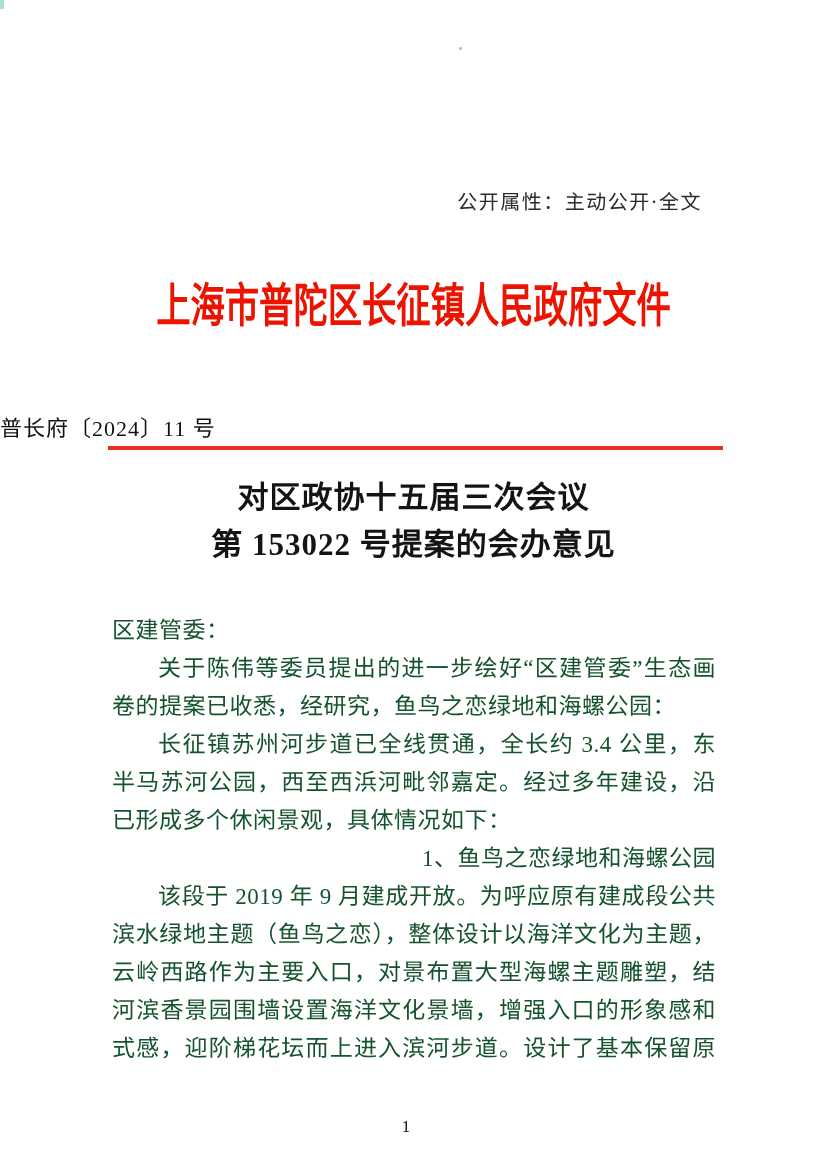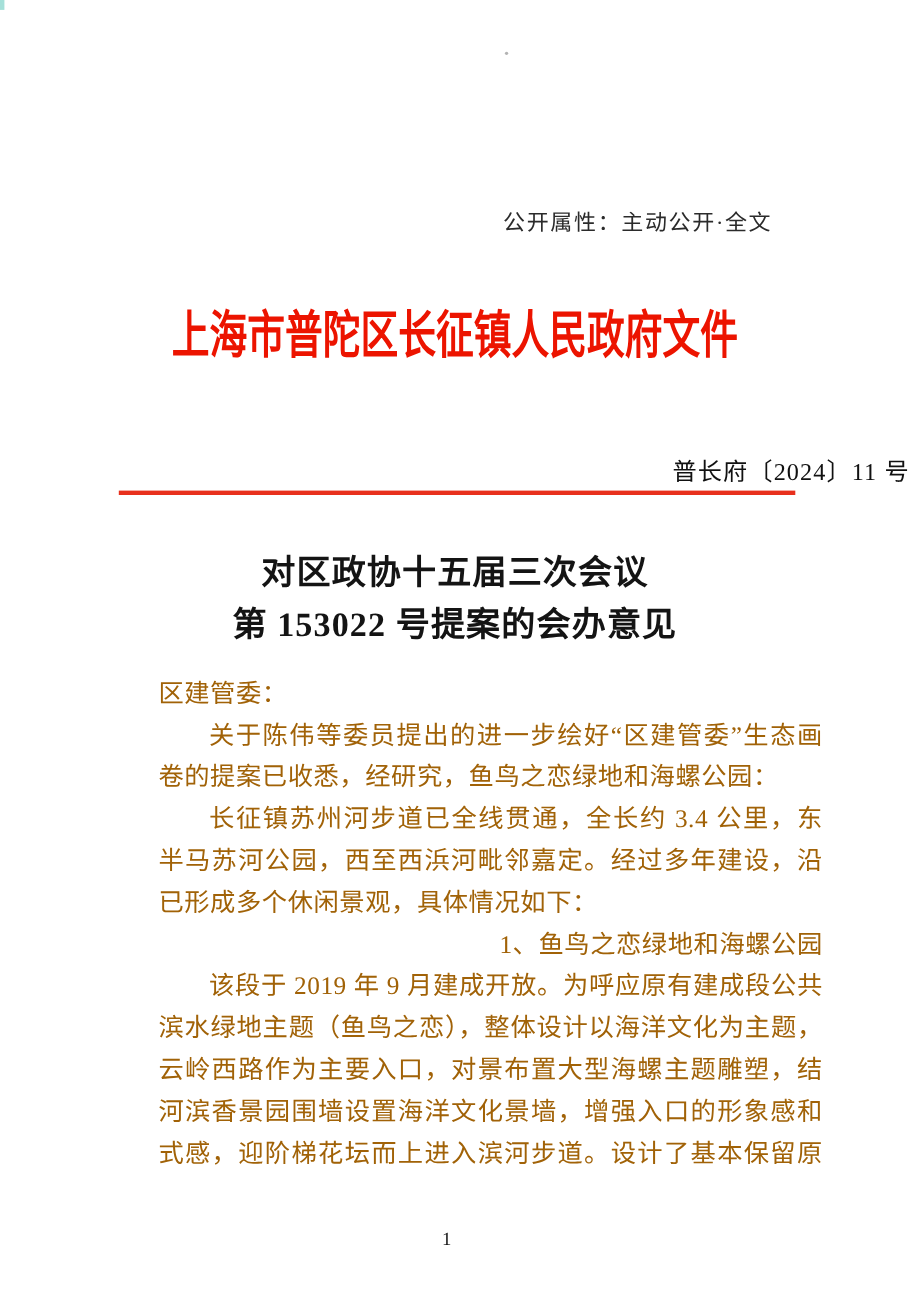--- a/index.html
+++ b/index.html
@@ -33,36 +33,36 @@
     white-space: nowrap;
     transform: scaleX(0.73);
     transform-origin: 50% 50%;
     color: #ec1400;
   }
   .doc-number {
     position: absolute;
     top: 410px;
     left: 0;
     width: 827px;
-    text-align: right;
+    text-align: left;
     font-size: 22px;
     letter-spacing: 1px;
     color: #111111;
   }
   .red-rule {
     position: absolute;
     top: 446px;
     left: 108px;
     width: 615px;
     height: 4px;
     background: #e8301d;
   }
   .doc-title {
     position: absolute;
-    top: 497px;
+    top: 474px;
     left: 0;
     width: 827px;
     text-align: center;
     font-size: 31px;
     font-weight: bold;
     line-height: 47px;
     letter-spacing: 1px;
     color: #141414;
   }
   .body-block {
@@ -125,21 +125,21 @@
 
   <div class="doc-number">普长府〔2024〕11 号</div>
 
   <div class="red-rule" style="background: rgb(232, 48, 29);"></div>
 
   <div class="doc-title">
     <div>对区政协十五届三次会议</div>
     <div>第 153022 号提案的会办意见</div>
   </div>
 
-  <div class="body-block" style="color: #a16207; margin-left: 32px;">
+  <div class="body-block" style="color: #14532d;">
       <div class="line">区建管委：</div>
       <div class="line indent fill">关于陈伟等委员提出的进一步绘好“区建管委”生态画</div>
       <div class="line">卷的提案已收悉，经研究，鱼鸟之恋绿地和海螺公园：</div>
       <div class="line indent fill">长征镇苏州河步道已全线贯通，全长约 3.4 公里，东起</div>
       <div class="line fill">半马苏河公园，西至西浜河毗邻嘉定。经过多年建设，沿线</div>
       <div class="line">已形成多个休闲景观，具体情况如下：</div>
       <div class="line indent">1、鱼鸟之恋绿地和海螺公园</div>
       <div class="line indent fill">该段于 2019 年 9 月建成开放。为呼应原有建成段公共</div>
       <div class="line fill">滨水绿地主题（鱼鸟之恋），整体设计以海洋文化为主题，</div>
       <div class="line fill">云岭西路作为主要入口，对景布置大型海螺主题雕塑，结合</div>

